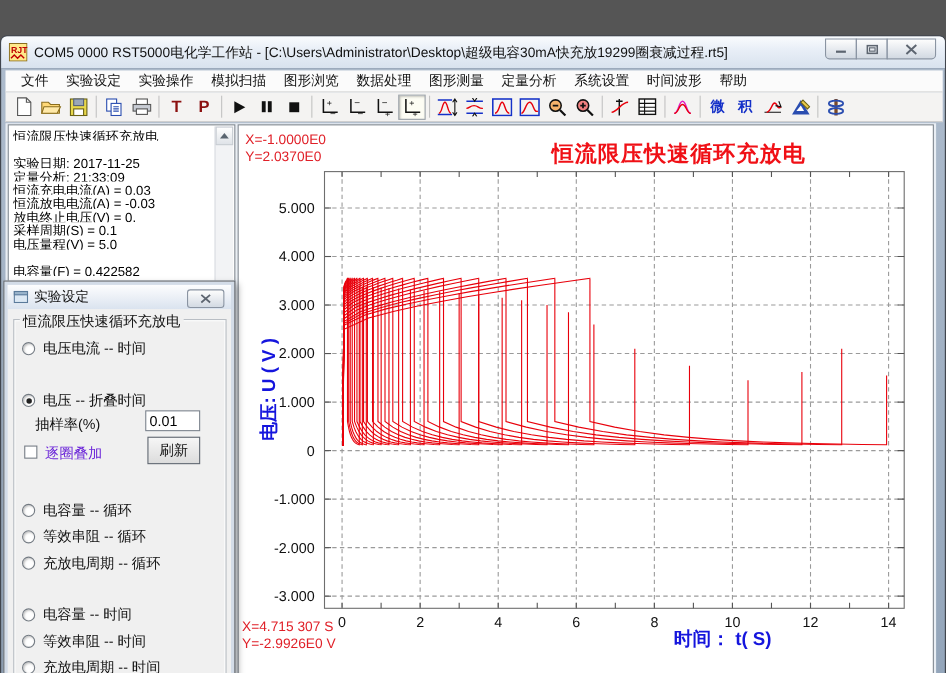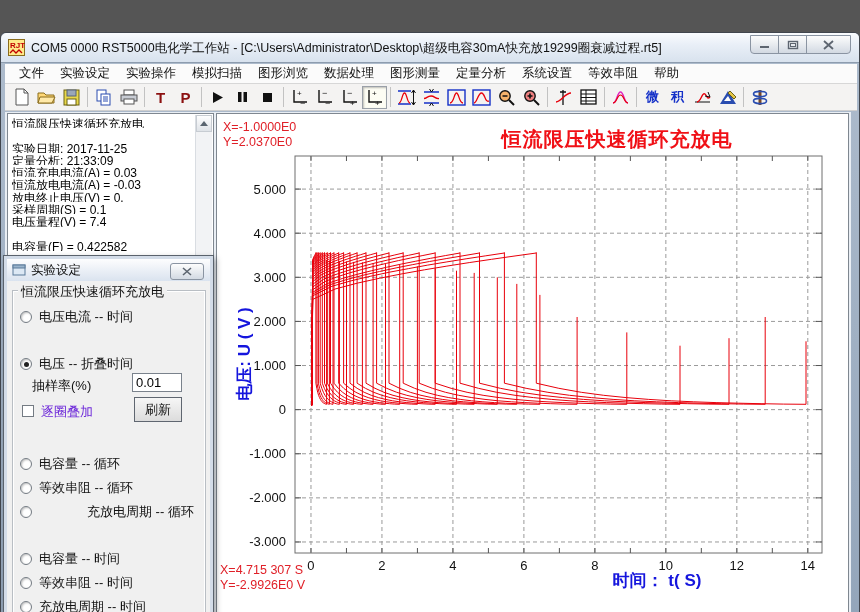--- a/index.html
+++ b/index.html
@@ -111,21 +111,21 @@
   <div id="menubar">
     <span class="menu-item">文件</span>
     <span class="menu-item">实验设定</span>
     <span class="menu-item">实验操作</span>
     <span class="menu-item">模拟扫描</span>
     <span class="menu-item">图形浏览</span>
     <span class="menu-item">数据处理</span>
     <span class="menu-item">图形测量</span>
     <span class="menu-item">定量分析</span>
     <span class="menu-item">系统设置</span>
-    <span class="menu-item">等效串阻</span>
+    <span class="menu-item">时间波形</span>
     <span class="menu-item">帮助</span>
   </div>
 
   <div id="toolbar">
     <div class="tbtn">
         <svg width="16" height="18">
           <path d="M2,1 L10,1 L14,5 L14,17 L2,17 Z" fill="#fff" stroke="#555"></path>
           <path d="M10,1 L10,5 L14,5" fill="none" stroke="#555"></path>
         </svg>
       </div>
@@ -307,21 +307,21 @@
     <div id="infopanel">
       <div id="infolines">
         <div class="il">恒流限压快速循环充放电</div>
         <div class="il"></div>
         <div class="il">实验日期: 2017-11-25</div>
         <div class="il">定量分析: 21:33:09</div>
         <div class="il">恒流充电电流(A) = 0.03</div>
         <div class="il">恒流放电电流(A) = -0.03</div>
         <div class="il">放电终止电压(V) = 0.</div>
         <div class="il">采样周期(S) = 0.1</div>
-        <div class="il">电压量程(V) = 7.4</div>
+        <div class="il">电压量程(V) = 5.0</div>
         <div class="il"></div>
         <div class="il">电容量(F) = 0.422582</div>
       </div>
       <div id="info-scroll">
         <div id="scroll-up">
             <div class="arrow-up"></div>
           </div>
       </div>
     </div>
 
@@ -475,21 +475,21 @@
     <button id="refresh-btn">刷新</button>
 
     <div class="opt" style="top:199px;">
       <div class="radio"></div>
       <span class="opt-label">电容量 -- 循环</span>
     </div>
     <div class="opt" style="top:223px;">
       <div class="radio"></div>
       <span class="opt-label">等效串阻 -- 循环</span>
     </div>
-    <div class="opt" style="top:247px;gap:48px;">
+    <div class="opt" style="top:247px;">
       <div class="radio"></div>
       <span class="opt-label">充放电周期 -- 循环</span>
     </div>
     <div class="opt" style="top:294px;">
       <div class="radio"></div>
       <span class="opt-label">电容量 -- 时间</span>
     </div>
     <div class="opt" style="top:318px;">
       <div class="radio"></div>
       <span class="opt-label">等效串阻 -- 时间</span>

